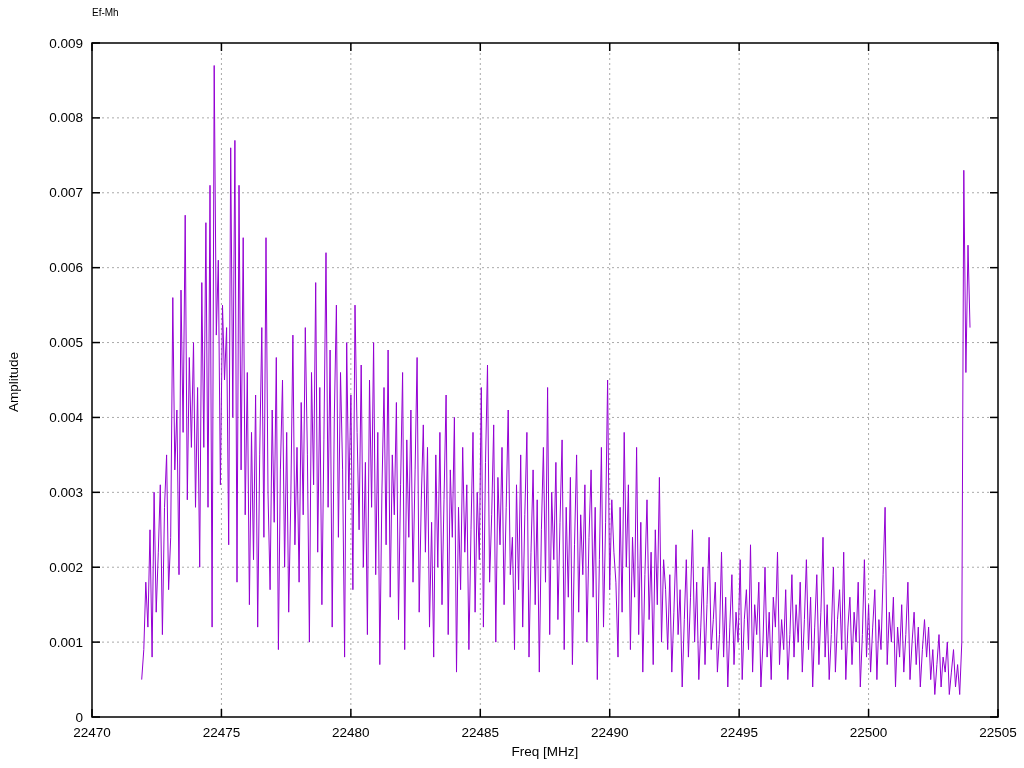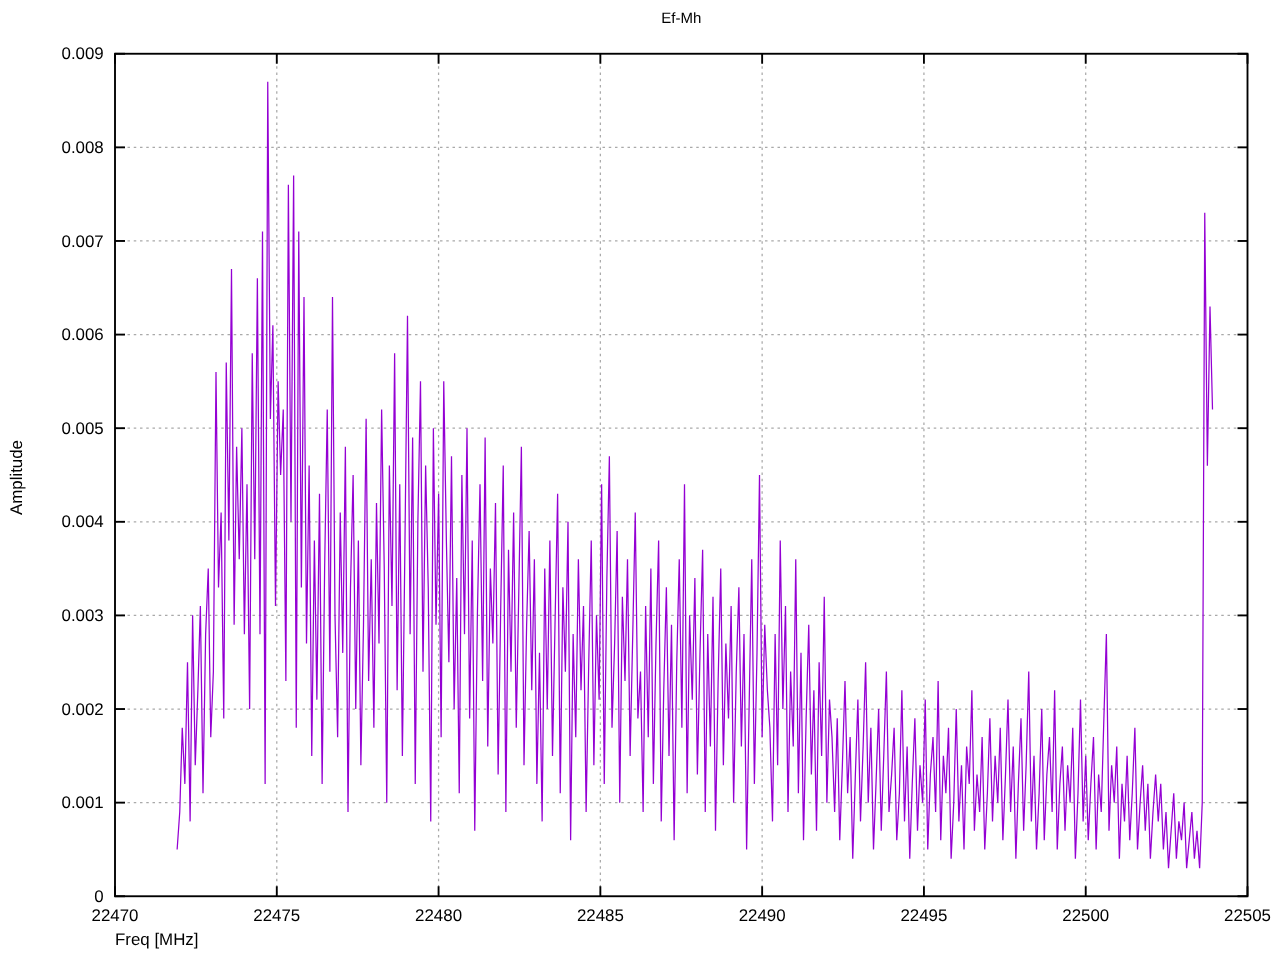--- a/index.html
+++ b/index.html
@@ -1,25 +1,25 @@
 <!DOCTYPE html>
 <html><head>
 <meta charset="utf-8">
 <style>
   html,body{margin:0;padding:0;}
   body{
     width:1024px;height:768px;position:relative;background:#ffffff;
     font-family:"Liberation Sans",sans-serif;color:#000;overflow:hidden;
   }
   .chart-title{
-    position:absolute;left:92px;top:7px;width:906px;text-align:center;
-    font-size:12px;
+    position:absolute;left:92px;top:7px;width:906px;text-align:left;
+    font-size:10px;
   }
   .x-axis-title{
-    position:absolute;left:92px;top:744px;width:906px;text-align:left;
+    position:absolute;left:92px;top:744px;width:906px;text-align:center;
     font-size:13.5px;
   }
   .y-axis-title{
     position:absolute;left:13px;top:382px;
     transform:translate(-50%,-50%) rotate(-90deg);
     white-space:nowrap;font-size:13.5px;
   }
   svg{position:absolute;left:0;top:0;}
   svg text{font-family:"Liberation Sans",sans-serif;font-size:13.5px;fill:#000;}
   .grid{stroke:#a9a9a9;stroke-width:1;stroke-dasharray:2 3;}

